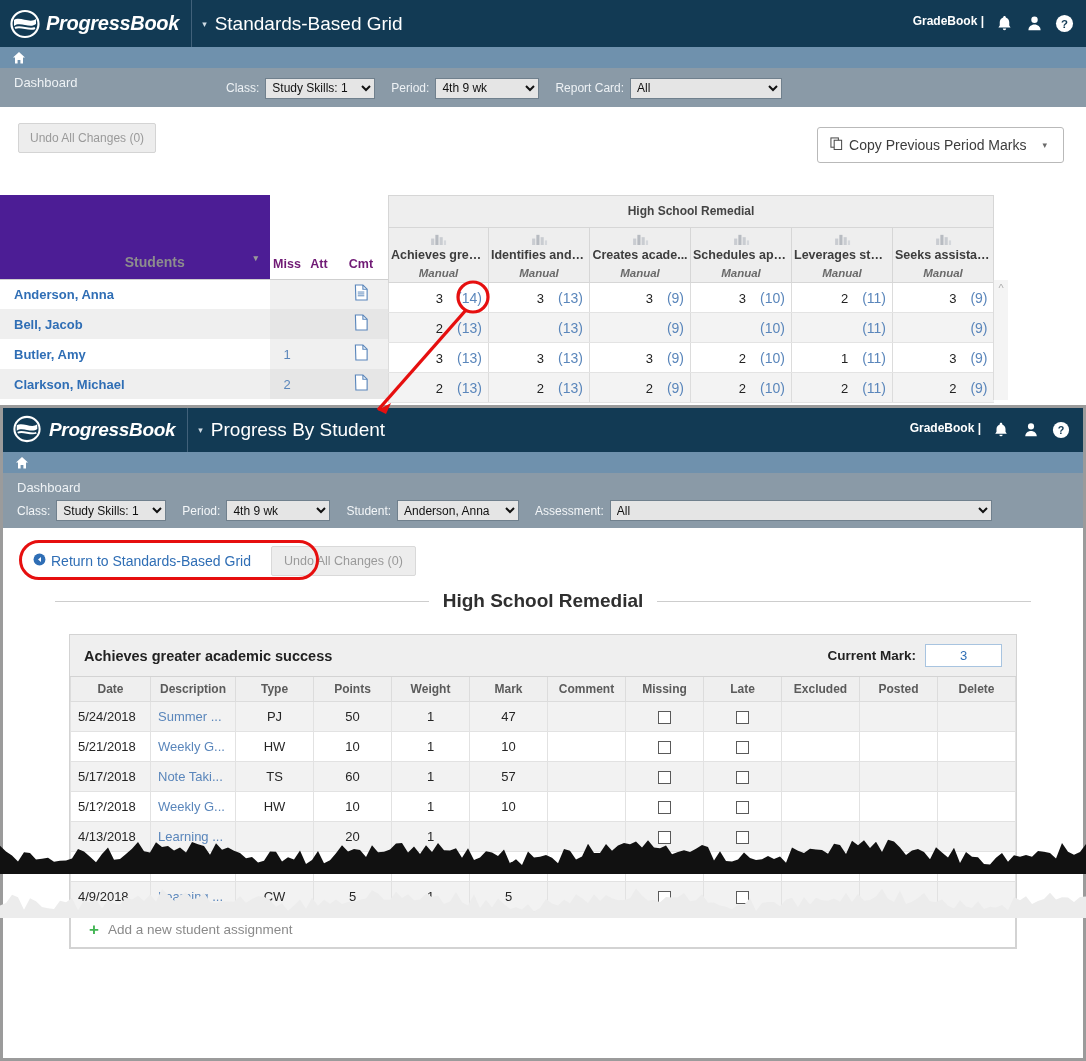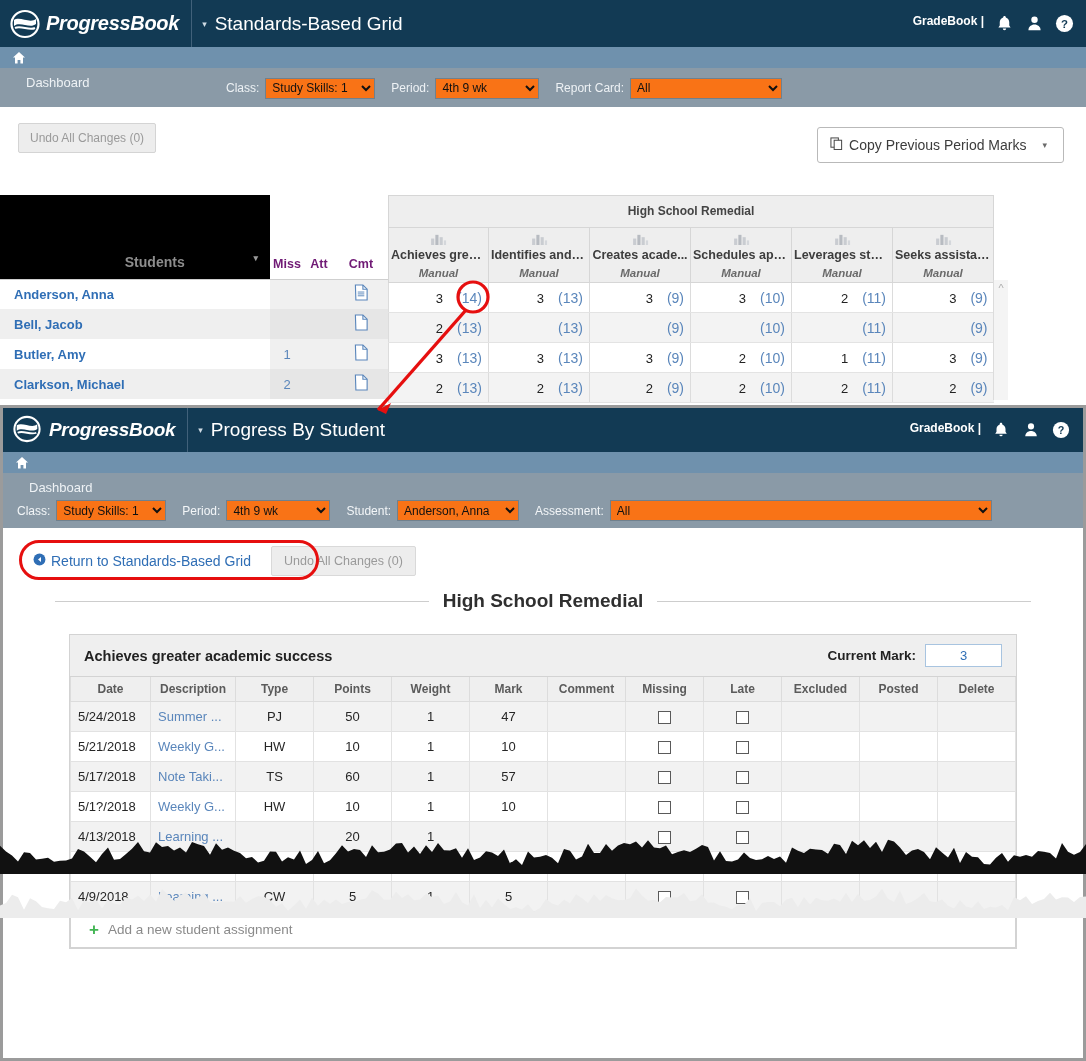--- a/index.html
+++ b/index.html
@@ -31,26 +31,26 @@
   .pb-caret { margin: 0 8px 0 10px; font-size: 9px; color: #cfdbe4; }
   .pb-pagetitle { font-size: 19px; font-weight: normal; white-space: nowrap; }
   .pb-right { margin-left:auto; display:flex; align-items:flex-start; padding-right: 12px; gap: 11px; }
   .pb-right .gbname { font-size: 12px; font-weight: bold; color:#fff; }
   .pb-ico { width: 19px; height: 19px; display:inline-block; }
 
   .pb-navbar { background: #6f91ad; height: 21px; display:flex; align-items:center; padding-left: 12px; }
   .pb-navbar .home { width: 14px; height: 14px; display:block; }
 
   .pb-filterbar { background: #8a9aa7; padding: 4px 0 7px 0; }
-  .pb-filterbar .dash { color:#eef2f5; font-size: 13px; padding: 3px 0 5px 14px; margin-left: 12px; }
+  .pb-filterbar .dash { color:#eef2f5; font-size: 13px; padding: 3px 0 5px 14px; }
   .pb-filterrow { display:flex; align-items:center; padding-left: 14px; gap: 6px; font-size: 12px; color:#f2f5f7; }
   .pb-filterrow label { color:#f3f6f8; font-size: 12px; }
   select.pb-sel {
     font-family: "Liberation Sans", sans-serif;
-    font-size: 12px; color:#111; background:#f97316;
+    font-size: 12px; color:#111; background:#e5e5e5;
     border: 1px solid #70808d; border-radius: 0;
     padding: 1px 2px; height: 21px;
   }
 
   
   #panel-top { position:absolute; left:0; top:0; width:1086px; height:405px; overflow:hidden; }
   #panel-top .pb-filterrow-inline {
     display:flex; align-items:center; gap:6px; font-size:12px; color:#eef2f5;
     padding: 0 0 0 14px; height: 30px;
   }
@@ -84,21 +84,21 @@
   .hdr-cell {
     background:#eeeeee; border:1px solid #d6d6d6;
     text-align:center; vertical-align:bottom; height:55px; padding:0 2px 3px 2px;
     font-size:12.5px; color:#3f3f3f; overflow:hidden; white-space:nowrap;
   }
   .hdr-cell .bars { display:block; margin: 4px auto 3px auto; }
   .hdr-cell .nm { display:block; font-size:12.5px; color:#3d3d3d; overflow:hidden; text-overflow:ellipsis; }
   .hdr-cell .manual { display:block; font-style:italic; font-size:11.5px; color:#6a6a6a; margin-top:5px; }
 
   .stu-head {
-    background:#000000; border:none; border-bottom:1px solid #cfcfcf;
+    background:#4c1d95; border:none; border-bottom:1px solid #cfcfcf;
     height: 84px; vertical-align: bottom; padding: 0 0 8px 0;
   }
   .stu-head .lbl { font-size:14px; color:#8d8d8d; font-weight:bold; padding-left: 56px; }
   .stu-head .sortcaret { float:right; margin-right:12px; color:#9a9a9a; font-size:9px; }
   .mini-head {
     background:#fff; border:none; border-bottom:1px solid #cfcfcf;
     height:84px; vertical-align:bottom; padding:0 0 8px 0;
     font-size:12.5px; color:#701a75; font-weight:bold; text-align:center;
   }
   .stu-row td { height: 30px; font-size:13px; }

